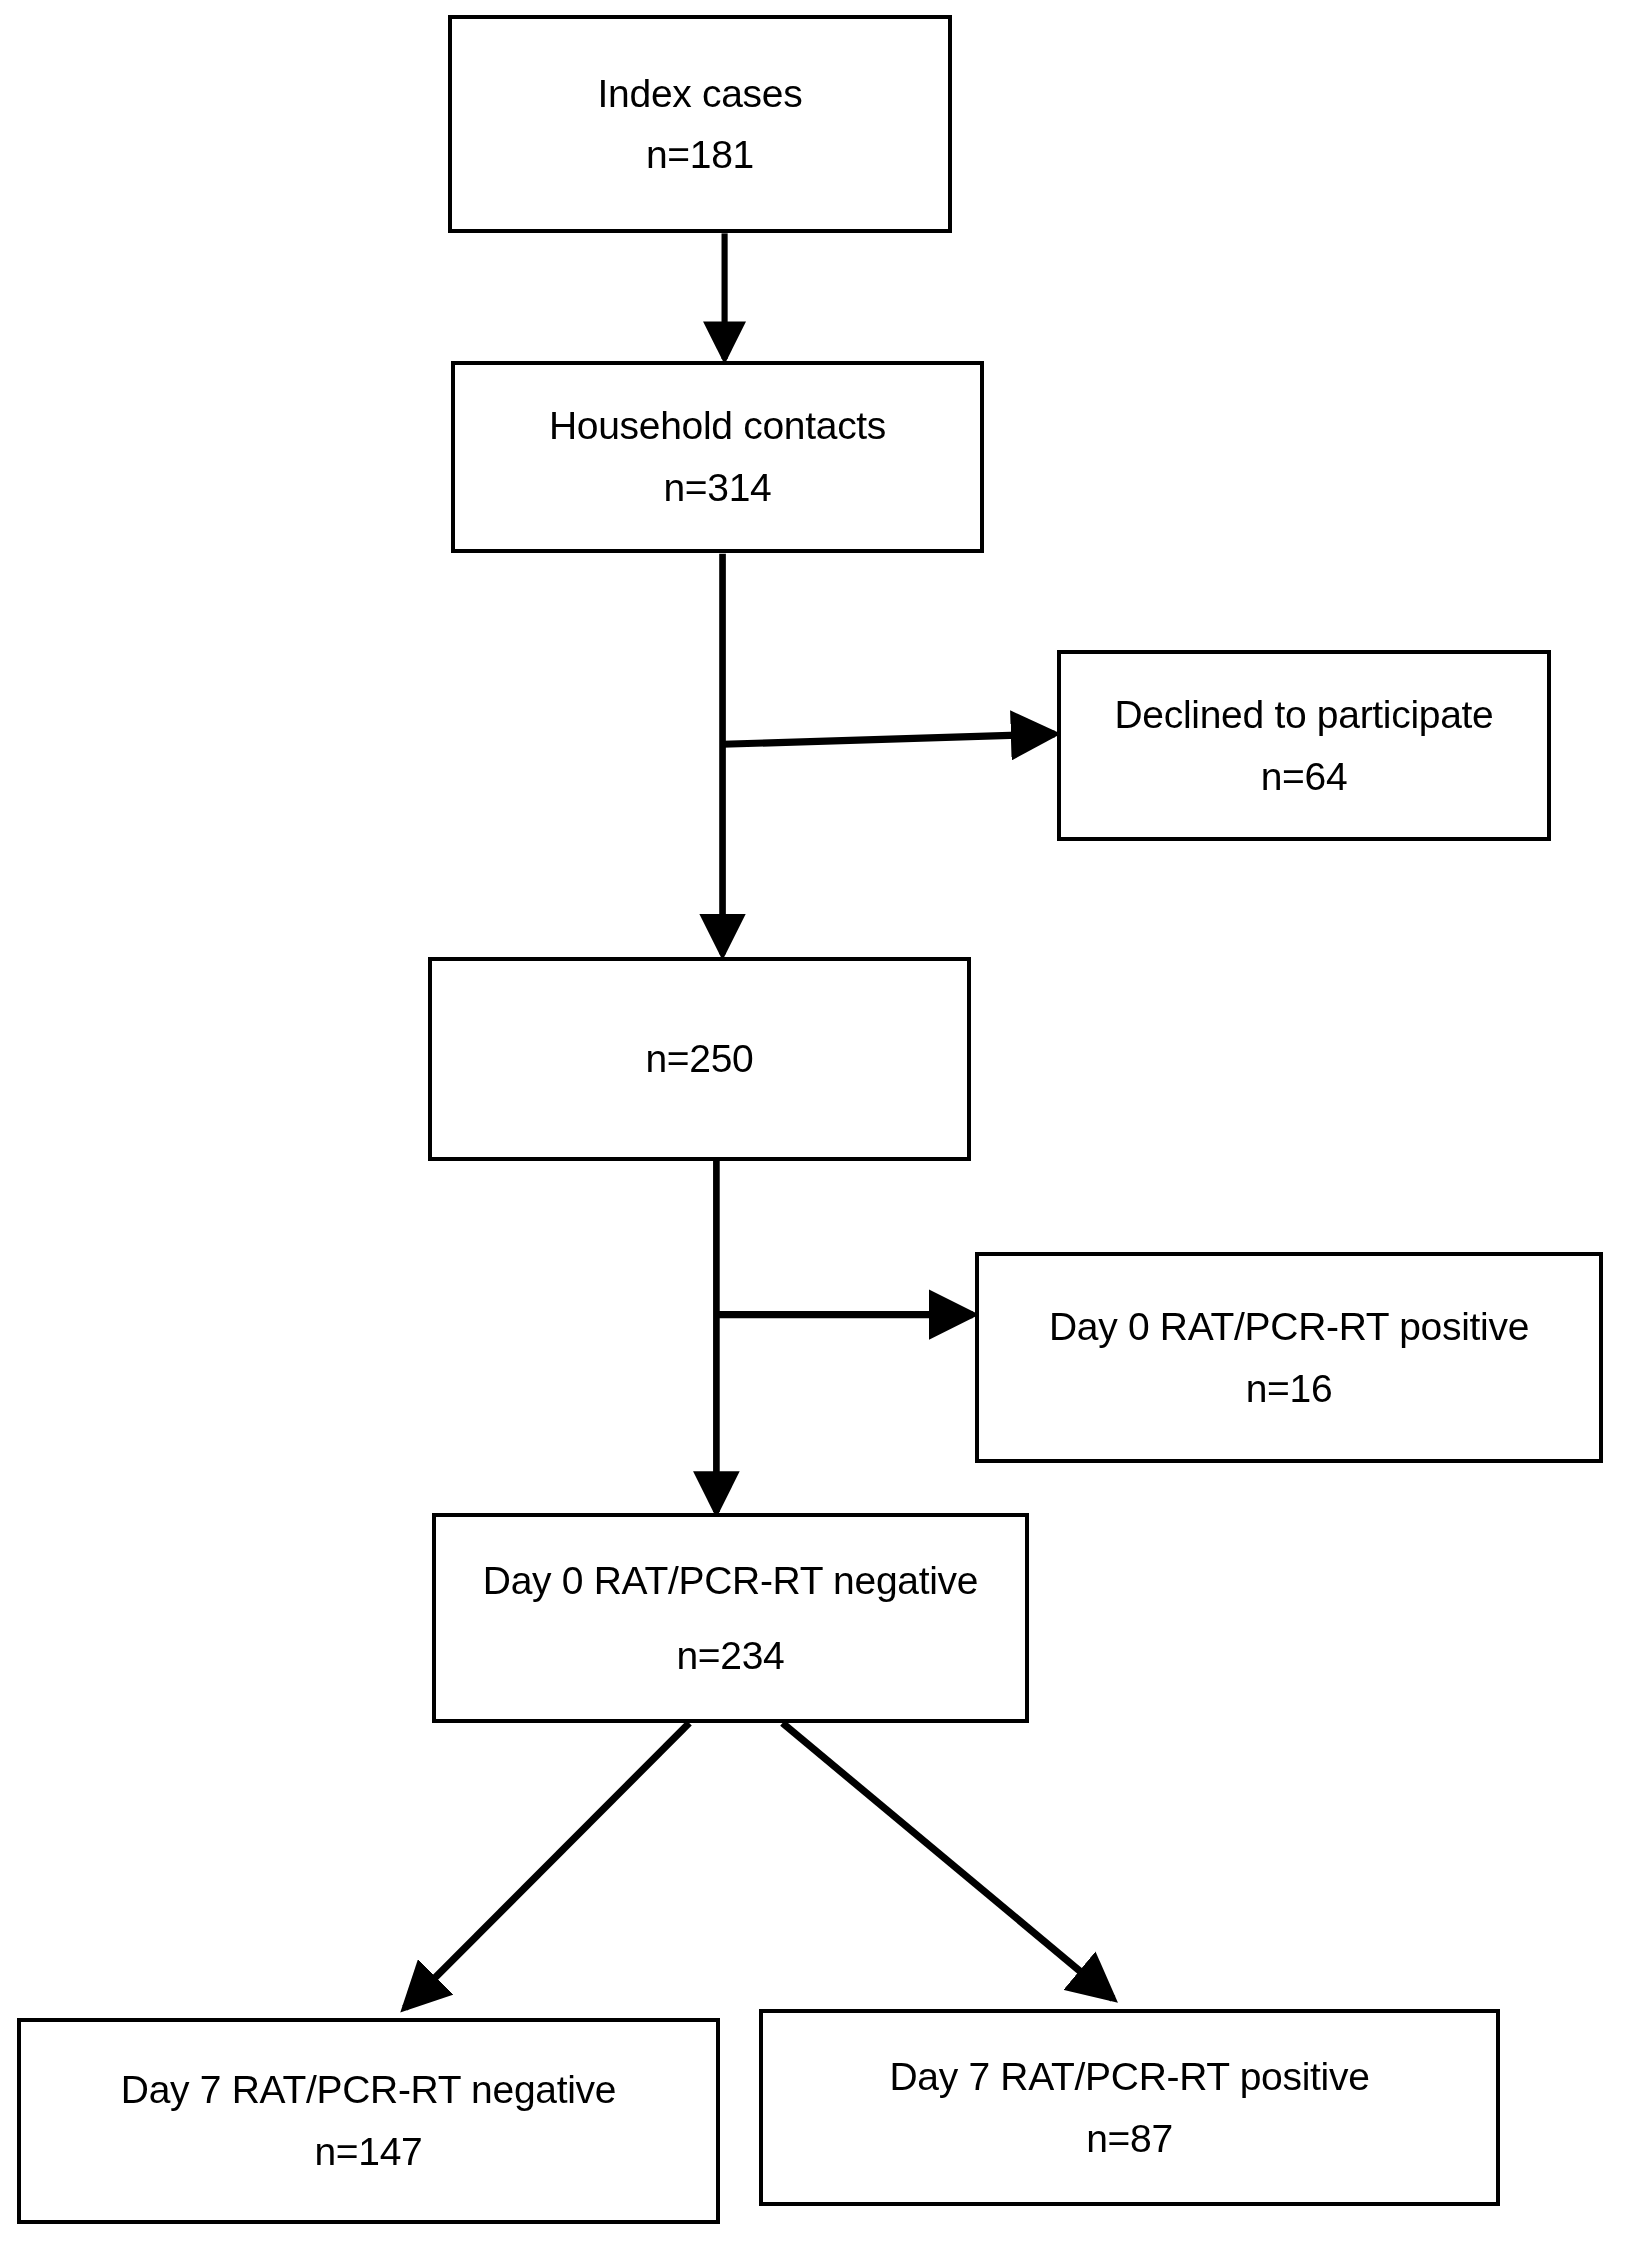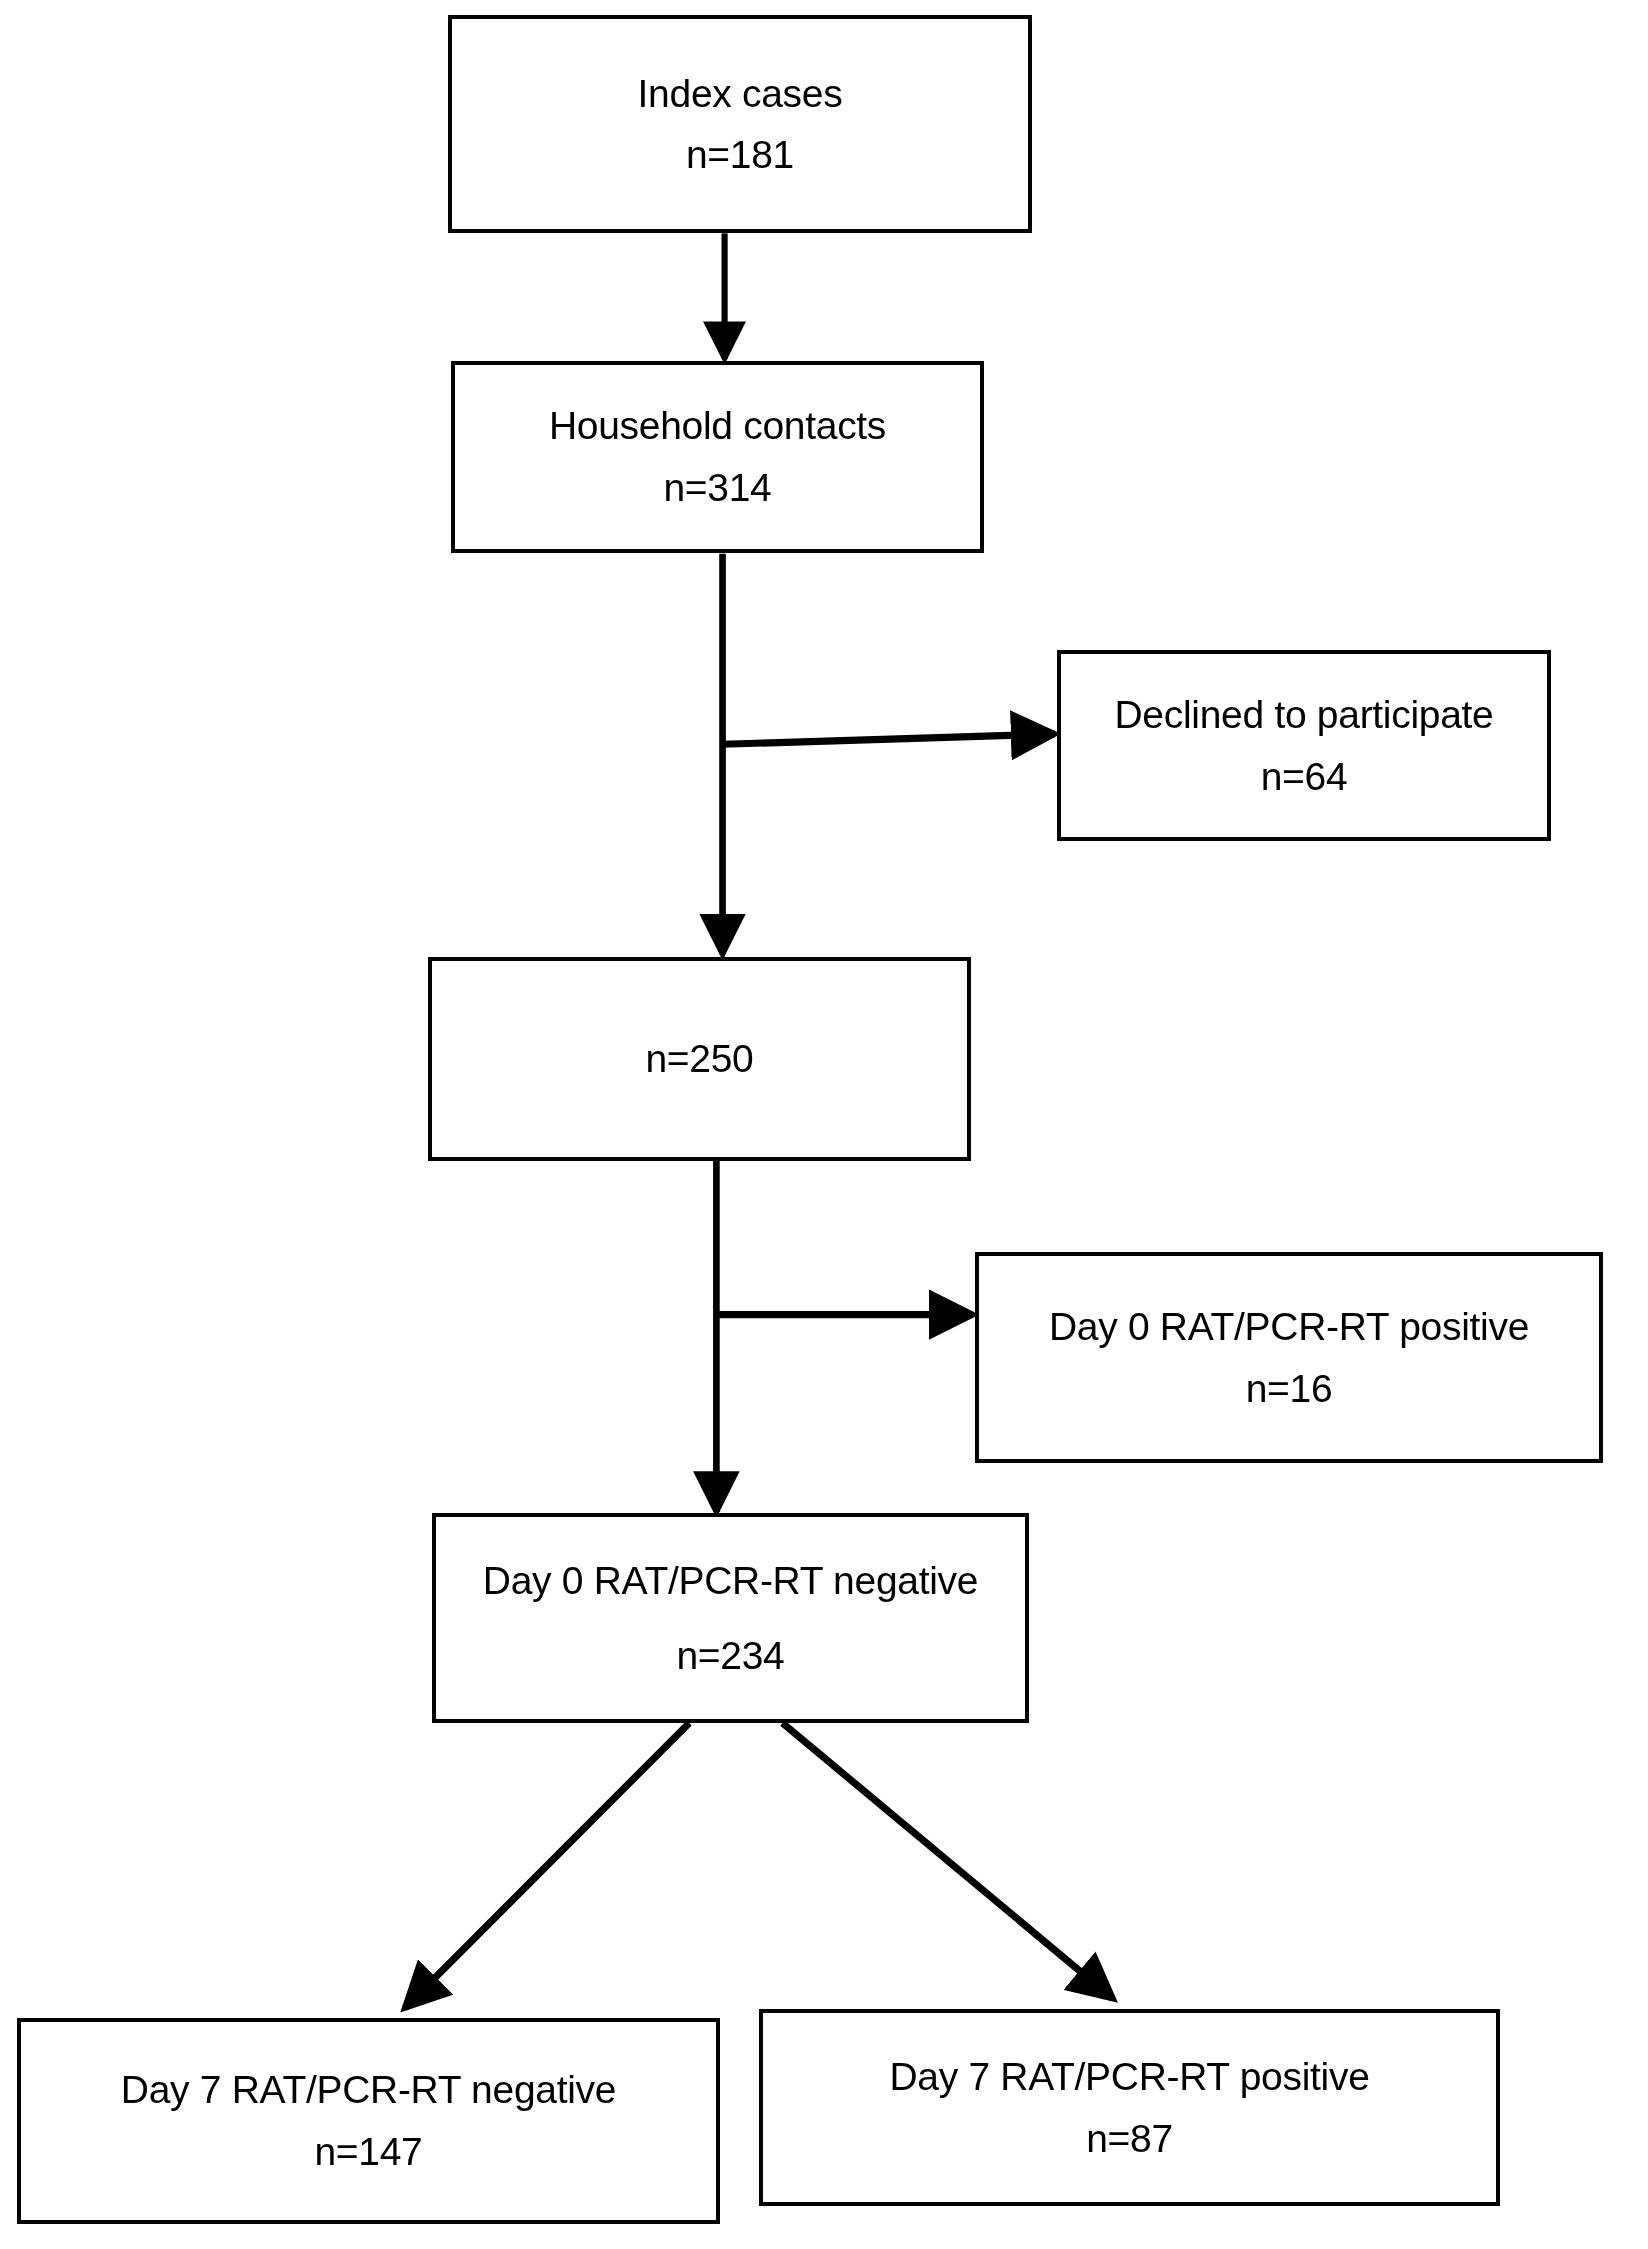--- a/index.html
+++ b/index.html
@@ -61,21 +61,21 @@
 
     <line x1="1398" y1="2265" x2="1398" y2="2950" stroke="#000000" stroke-width="13" marker-end="url(#ah)"></line>
 
     <line x1="1398" y1="2565" x2="1898" y2="2565" stroke="#000000" stroke-width="14" marker-end="url(#ah)"></line>
 
     <line x1="1345" y1="3362" x2="790" y2="3918" stroke="#000000" stroke-width="14" marker-end="url(#ah)"></line>
 
     <line x1="1527" y1="3362" x2="2172" y2="3900" stroke="#000000" stroke-width="14" marker-end="url(#ah)"></line>
   </svg>
 
-  <div class="node" style="left:448px; top:15.4px; width:584px; height:218px;">
+  <div class="node" style="left:448px; top:15.4px; width:504px; height:218px;">
     <span class="ln">Index cases</span>
     <span class="ln">n=181</span>
   </div>
 
   <div class="node" style="left:451px; top:361px; width:533px; height:192px;">
     <span class="ln">Household contacts</span>
     <span class="ln">n=314</span>
   </div>
 
   <div class="node" style="left:1057px; top:650px; width:494px; height:191px;">

